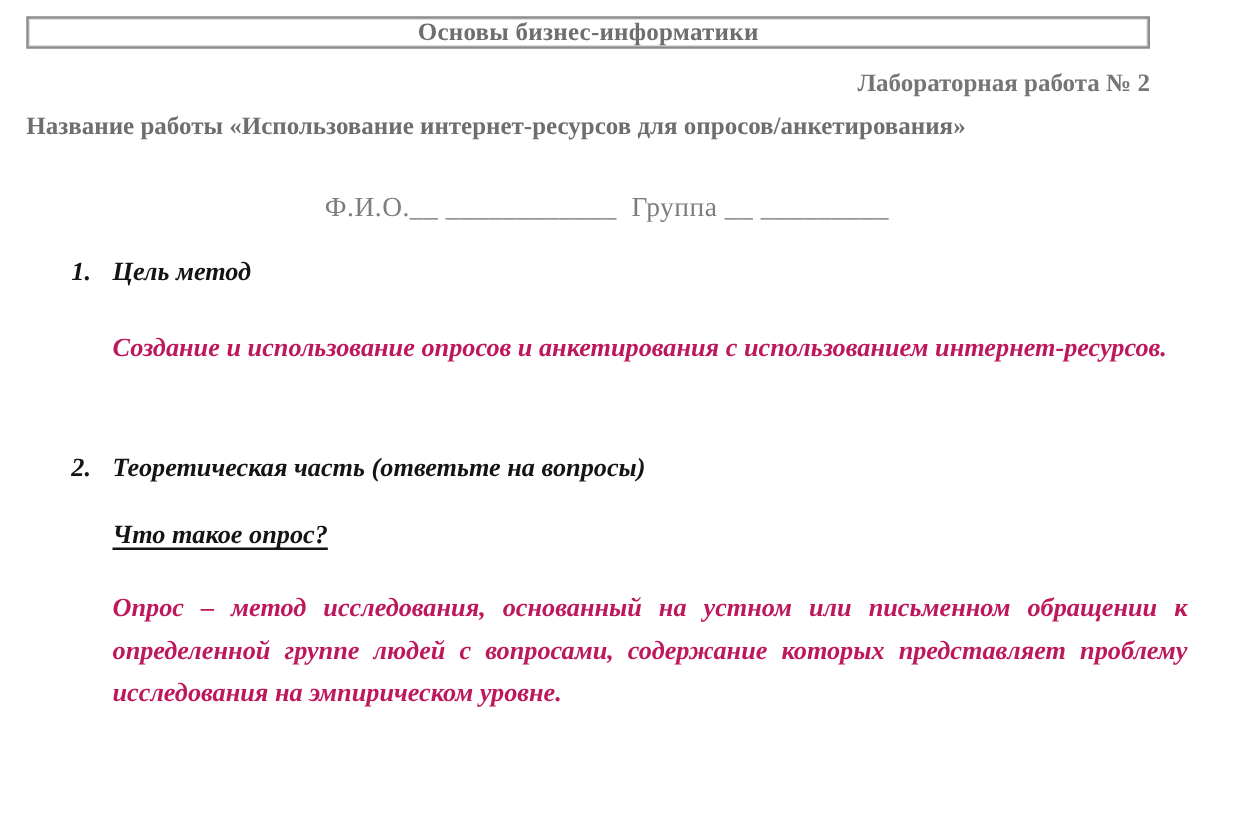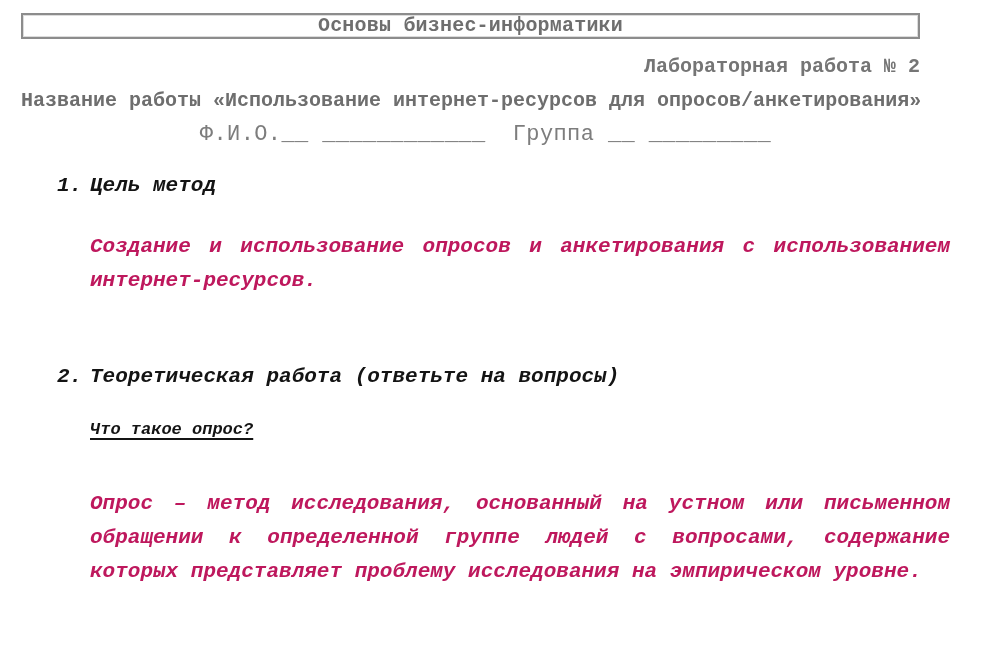--- a/index.html
+++ b/index.html
@@ -12,21 +12,20 @@
     height: 672px;
     overflow: hidden;
     font-family: "Liberation Serif", "DejaVu Serif", serif;
   }
   .page {
     box-sizing: border-box;
     width: 1000px;
     height: 536px;
     padding: 13px 29px 0 21px;
     position: relative;
-    font-family: Liberation Mono, monospace;
   }
 
   
   .title-box {
     box-sizing: border-box;
     width: 899px;
     border: 2px solid #8c8c8c;
     box-shadow: inset 0 0 0 1px #dcdcdc;
     text-align: center;
   }
@@ -48,21 +47,21 @@
   }
   .work-name {
     margin-top: 10px;
     font-size: 20px;
     line-height: 24px;
     font-weight: bold;
     color: #6e6e6e;
   }
   .fio-line {
     width: 929px;
-    margin-top: 9px;
+    margin-top: 40px;
     text-align: center;
     font-size: 22px;
     line-height: 26px;
     color: #7d7d7d;
     letter-spacing: 0.4px;
     white-space: pre;
   }
 
   
   .section {
@@ -87,25 +86,25 @@
     width: 860px;
     margin: 32px 0 0 69px;
     text-align: justify;
     font-size: 21px;
     line-height: 34px;
     font-weight: bold;
     font-style: italic;
     color: #be185d;
   }
   .answer-par {
-    margin-top: 45px;
+    margin-top: 30px;
   }
   .question {
     margin: 29px 0 0 69px;
-    font-size: 17px;
+    font-size: 21px;
     line-height: 24px;
     font-weight: bold;
     font-style: italic;
     color: #141414;
     text-decoration: underline;
     text-decoration-thickness: 2px;
     text-underline-offset: 4px;
     width: fit-content;
   }
   .question.q2 {
@@ -129,21 +128,21 @@
 
   <div class="section sec1">
     <span class="num">1.</span>
     <span class="sec-title">Цель метод</span>
   </div>
 
   <p class="body-par">Создание и использование опросов и анкетирования с использованием интернет-ресурсов.</p>
 
   <div class="section sec2">
     <span class="num">2.</span>
-    <span class="sec-title">Теоретическая работа (ответьте на вопросы)</span>
+    <span class="sec-title">Теоретическая часть (ответьте на вопросы)</span>
   </div>
 
   <div class="question q1">Что такое опрос?</div>
 
   <p class="body-par answer-par">Опрос – метод исследования, основанный на устном или письменном обращении к определенной группе людей с вопросами, содержание которых представляет проблему исследования на эмпирическом уровне.</p>
 
 
 </div>
 
 </body></html>

